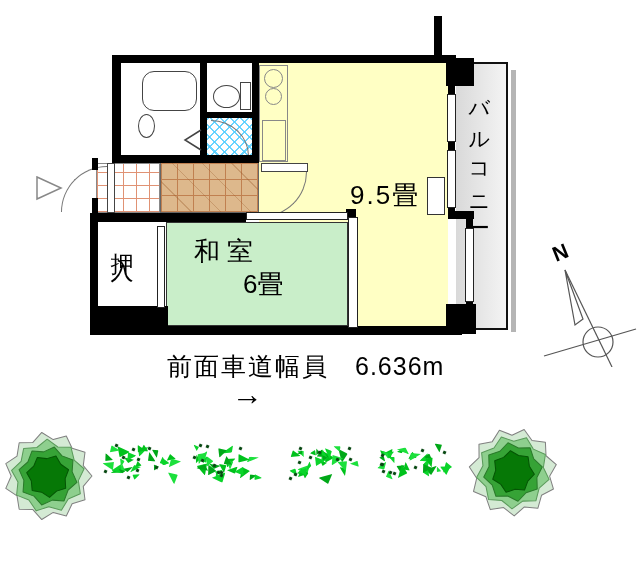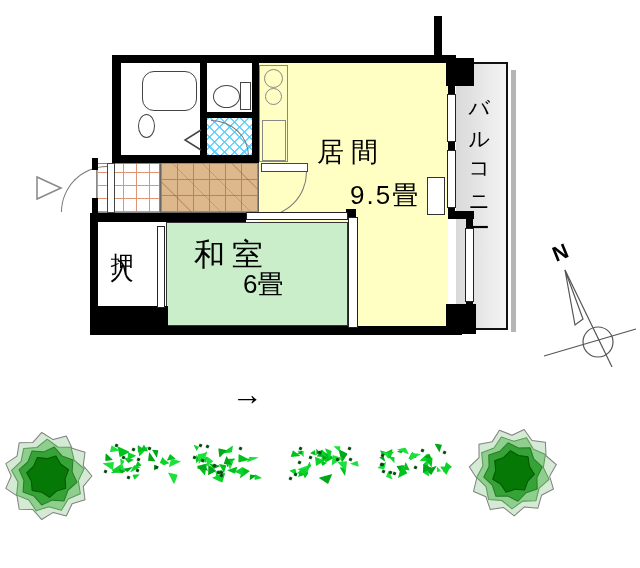--- a/index.html
+++ b/index.html
@@ -42,21 +42,21 @@
         border-top:1.5px solid #777;border-left:1.5px solid #777;}
   #hall-arc{left:262px;top:172px;width:45px;height:45px;border-bottom-right-radius:100%;
         border-right:1.5px solid #777;border-bottom:1.5px solid #777;}
   #wash-arc{left:211px;top:120px;width:38px;height:36px;border-top-right-radius:100%;
         border-top:1.5px solid #777;border-right:1.5px solid #777;}
   
   #disclaimer{left:54px;top:27px;font-size:21px;letter-spacing:6px;}
   #genkan-lbl{left:121px;top:170px;font-size:27px;letter-spacing:10px;}
   #living-lbl{left:317px;top:137px;font-size:27px;letter-spacing:7px;}
   #living-size{left:350px;top:181px;font-size:26px;letter-spacing:2px;}
-  #washitsu-lbl{left:194px;top:237px;font-size:31px;letter-spacing:7px;}
+  #washitsu-lbl{left:194px;top:237px;font-size:26px;letter-spacing:7px;}
   #washitsu-size{left:243px;top:270px;font-size:26px;}
   #oshiire-lbl{left:109px;top:235px;font-size:23px;letter-spacing:5px;}
   #balcony-lbl{left:467px;top:84px;font-size:21px;letter-spacing:9px;}
   #road-lbl{left:167px;top:352px;font-size:25px;letter-spacing:2px;}
   #road-lbl .val{margin-left:26px;letter-spacing:1px;}
   #road-arrow{left:232px;top:377px;font-size:31px;font-weight:bold;}
   #greenway-lbl{left:193px;top:499px;font-size:31px;letter-spacing:1px;}
   
   .hedge{position:absolute;width:78px;height:40px;z-index:2;}
   .leaf{position:absolute;}
@@ -96,35 +96,37 @@
   <div class="fx" style="left:427px;top:177px;width:18px;height:38px;border:1px solid #333;"></div>
 
   <svg class="abs" style="left:183px;top:128px;z-index:6;" width="22" height="26">
     <polyline points="18,2 2,12 18,22" fill="none" stroke="#444" stroke-width="1.5"></polyline>
   </svg>
 
   <svg class="abs" style="left:36px;top:176px;z-index:6;" width="28" height="26">
     <polygon points="1,1 25,12 1,23" fill="#fff" stroke="#888" stroke-width="1.5"></polygon>
   </svg>
 
-  <div class="lbl" id="living-lbl">居間</div>
   <div class="lbl" id="living-size">9.5畳</div>
   <div class="lbl" id="washitsu-lbl">和室</div>
   <div class="lbl" id="washitsu-size">6畳</div>
   <div class="lbl vert" id="oshiire-lbl">押入</div>
   <div class="lbl vert" id="balcony-lbl">バルコニー</div>
 
   <svg id="compass" width="110" height="145" viewBox="0 0 110 145">
     <text x="24" y="40" transform="rotate(-22 24 40)" font-size="21" font-weight="bold" fill="#000">N</text>
     <line x1="33" y1="48" x2="80" y2="145" stroke="#555" stroke-width="1.2"></line>
     <polygon points="33,48 43,103 51,97" fill="#fff" stroke="#555" stroke-width="1.2"></polygon>
     <circle cx="66" cy="120" r="15" fill="none" stroke="#555" stroke-width="1.2"></circle>
     <line x1="12" y1="134" x2="104" y2="107" stroke="#555" stroke-width="1.2"></line>
   </svg>
 
+  <div class="lbl" id="road-lbl">
+    <span>前面車道幅員</span><span class="val">6.636m</span>
+  </div>
   <div class="lbl" id="road-arrow">→</div>
 
   <svg class="bush" style="left:2px;top:430px;" width="92" height="92" viewBox="0 0 90 90">
       <polygon points="88.0,45.0 79.5,55.1 81.2,68.2 68.6,72.2 62.9,84.1 50.1,80.6 38.9,87.6 30.0,77.7 16.8,77.5 14.7,64.5 3.7,57.1 9.0,45.0 3.7,32.9 14.7,25.5 16.8,12.5 30.0,12.3 38.9,2.4 50.1,9.4 62.9,5.9 68.6,17.8 81.2,21.8 79.5,34.9" fill="#d4ead4" stroke="#808080" stroke-linejoin="round"></polygon>
       <polygon points="76.6,62.3 64.8,67.5 58.1,78.5 45.7,75.0 33.5,79.1 26.3,68.4 14.3,63.7 15.6,50.9 9.4,39.6 18.7,30.6 21.2,18.0 34.1,17.1 44.2,9.0 54.6,16.6 67.5,16.9 70.6,29.4 80.3,37.9 74.7,49.5" fill="#8ecf8e" stroke="#5a9a5a" stroke-linejoin="round"></polygon>
       <polygon points="60.7,69.4 49.3,68.6 38.8,73.3 31.3,64.7 20.6,60.7 21.4,49.3 16.7,38.8 25.3,31.3 29.3,20.6 40.7,21.4 51.2,16.7 58.7,25.3 69.4,29.3 68.6,40.7 73.3,51.2 64.7,58.7" fill="#36a336" stroke="#2a7a2a" stroke-linejoin="round"></polygon>
       <polygon points="46.5,65.9 38.7,60.8 29.5,59.2 28.7,49.9 24.2,41.8 31.0,35.4 34.6,26.8 43.8,28.0 52.8,25.5 57.5,33.5 65.1,38.9 61.8,47.6 62.3,56.9 53.4,59.8" fill="#067806" stroke="#045504" stroke-linejoin="round"></polygon>
     </svg>
   <svg class="bush" style="left:467px;top:426px;" width="92" height="92" viewBox="0 0 90 90">
       <polygon points="84.6,61.7 72.9,67.8 69.3,80.5 56.1,79.2 46.2,88.0 35.8,79.8 22.8,81.8 18.5,69.3 6.4,64.0 9.5,51.1 2.3,40.1 11.8,31.0 11.7,17.8 24.7,15.3 31.7,4.1 44.0,9.0 55.9,3.4 63.6,14.2 76.7,15.9 77.3,29.1 87.4,37.7 80.8,49.1" fill="#d4ead4" stroke="#808080" stroke-linejoin="round"></polygon>

